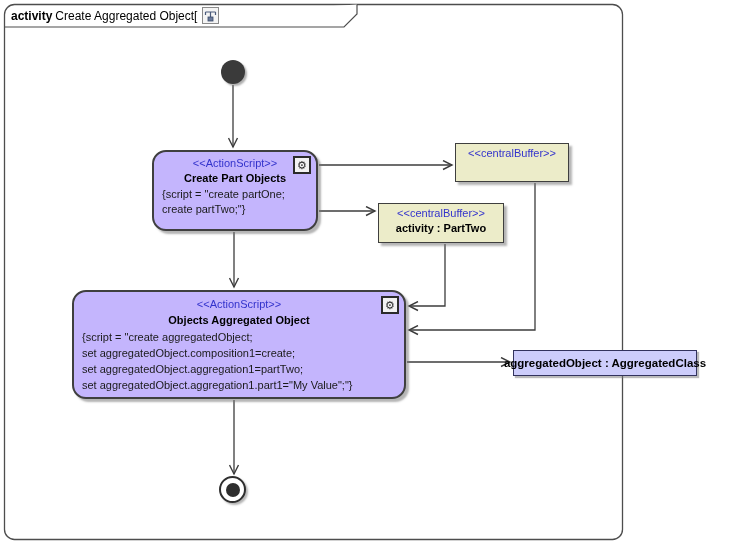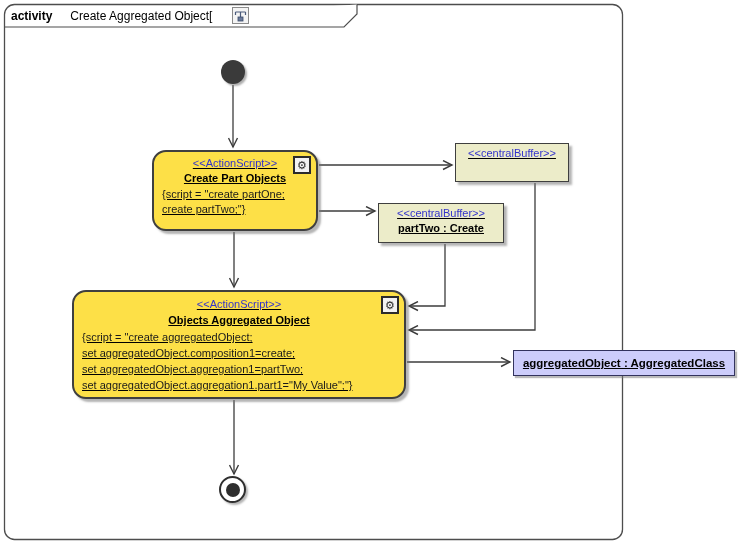--- a/index.html
+++ b/index.html
@@ -4,52 +4,52 @@
 <style>
   html,body{margin:0;padding:0;background:#ffffff;}
   #stage{
     position:relative;width:745px;height:559px;background:#ffffff;overflow:hidden;
     font-family:"Liberation Sans",sans-serif;color:#000;
   }
   #wires{position:absolute;left:0;top:0;z-index:1;}
   
   .frame-tab-text{
     position:absolute;left:11px;top:7px;z-index:3;font-size:12px;color:#000;
-    white-space:nowrap;display:flex;align-items:center;gap:18px;
+    white-space:nowrap;display:flex;align-items:center;gap:3px;
   }
   .frame-kw{font-weight:bold;}
   .tab-icon{display:inline-block;width:17px;height:17px;margin:0 2px;}
   
-  .node{position:absolute;z-index:2;box-sizing:border-box;font-size:11px;line-height:15px;text-decoration:underline;}
+  .node{position:absolute;z-index:2;box-sizing:border-box;font-size:11px;line-height:15px;}
   .shadowed{box-shadow:3px 3px 2px rgba(120,120,120,0.55);}
   .stereo{color:#3333CC;text-align:center;white-space:nowrap;}
   .nname{font-weight:bold;text-align:center;white-space:nowrap;color:#000;}
   
   .action{
-    background:#fde047;border:2px solid #3f3f3f;border-radius:14px;
+    background:#c4b5fd;border:2px solid #3f3f3f;border-radius:14px;
     padding-top:4px;
   }
   #action1{left:152px;top:150px;width:166px;height:81px;}
   #action2{left:72px;top:290px;width:334px;height:109px;line-height:16px;}
   .script{margin-top:1px;padding:0 8px;text-align:left;color:#1a1a1a;}
   .script div{white-space:nowrap;}
   .gear-badge{
     position:absolute;top:4px;right:5px;width:14px;height:14px;
     border:2px solid #2b2b2b;background:#f2f2f2;display:flex;align-items:center;
     justify-content:center;font-size:11px;color:#2b2b2b;line-height:1;
   }
   
   .buffer{
     background:#ECECC9;border:1.5px solid #3f3f3f;padding-top:2px;
   }
   #buffer1{left:455px;top:143px;width:114px;height:39px;}
   #buffer2{left:378px;top:203px;width:126px;height:40px;}
   
   #object1{
-    left:513px;top:350px;width:222px;height:26px;
+    left:513px;top:350px;width:184px;height:26px;
     background:#CDCDFB;border:1.5px solid #33335e;
     display:flex;align-items:center;justify-content:center;
     font-weight:bold;font-size:11.5px;white-space:nowrap;
     box-shadow:2px 2px 1px rgba(120,120,120,0.5);
   }
   
   #initial{
     left:221px;top:60px;width:24px;height:24px;border-radius:50%;
     background:#3a3a3a;box-shadow:2px 2px 2px rgba(120,120,120,0.6);
   }
@@ -113,21 +113,21 @@
       <span>⚙</span>
     </div>
   </div>
 
   <div id="buffer1" class="node buffer shadowed">
     <div class="stereo">&lt;&lt;centralBuffer&gt;&gt;</div>
   </div>
 
   <div id="buffer2" class="node buffer shadowed">
     <div class="stereo">&lt;&lt;centralBuffer&gt;&gt;</div>
-    <div class="nname">partTwo : Create</div>
+    <div class="nname">activity : PartTwo</div>
   </div>
 
   <div id="action2" class="node action shadowed">
     <div class="stereo">&lt;&lt;ActionScript&gt;&gt;</div>
     <div class="nname">Objects Aggregated Object</div>
     <div class="script">
       <div>{script = "create aggregatedObject;</div>
       <div>set aggregatedObject.composition1=create;</div>
       <div>set aggregatedObject.aggregation1=partTwo;</div>
       <div>set aggregatedObject.aggregation1.part1="My Value";"}</div>

